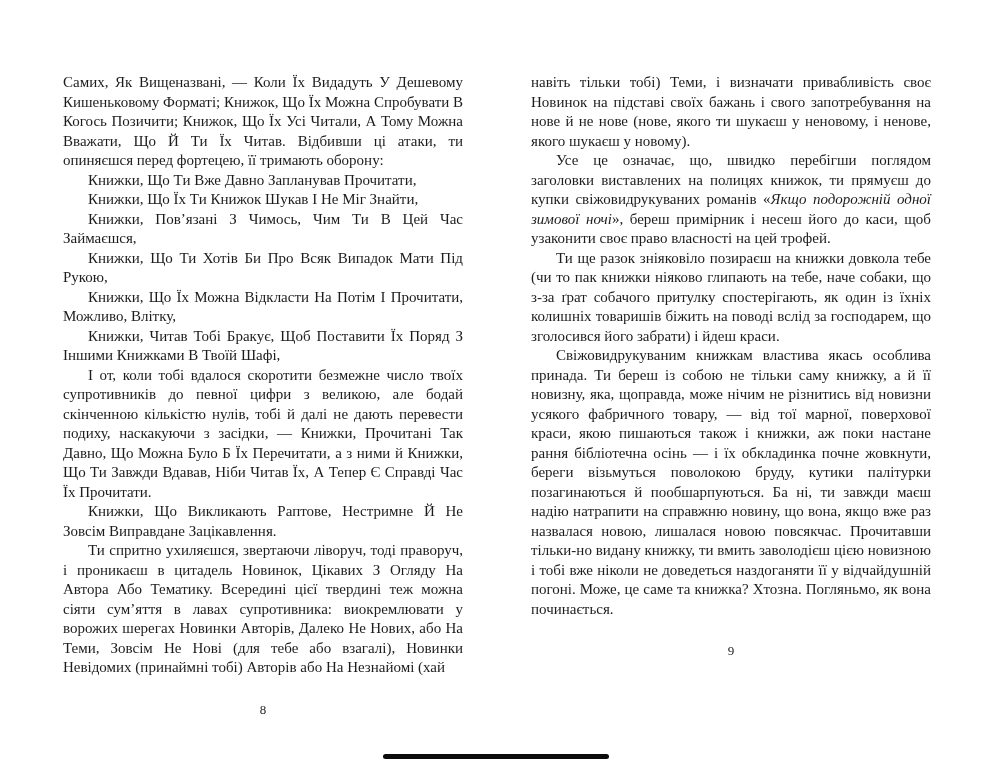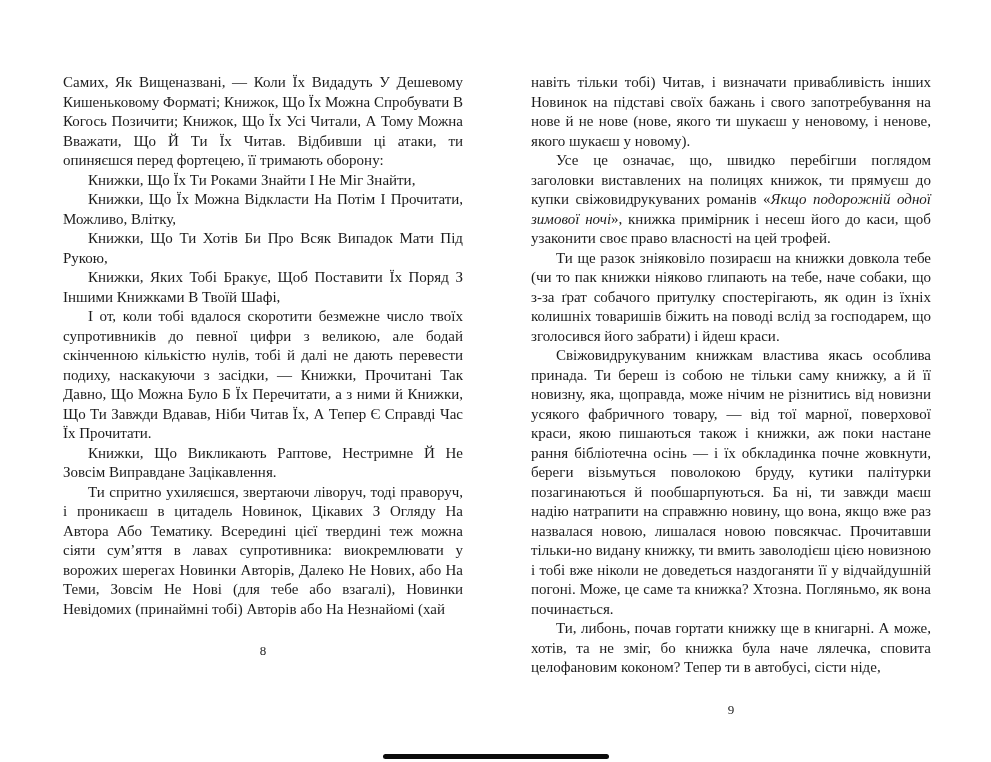--- a/index.html
+++ b/index.html
@@ -66,38 +66,39 @@
 </head>
 <body>
 
 <div class="screen">
 
   <div class="spread">
 
     <section class="page">
       <div class="page-text">
         <p class="cont">Самих, Як Вищеназвані, — Коли Їх Видадуть У Дешевому Кишеньковому Форматі; Книжок, Що Їх Можна Спробувати В Когось Позичити; Книжок, Що Їх Усі Читали, А Тому Можна Вважати, Що Й Ти Їх Читав. Відбивши ці атаки, ти опиняєшся перед фортецею, її тримають оборону:</p>
-        <p>Книжки, Що Їх Ти Роками Знайти І Не Міг Знайти,</p>
+        <p>Книжки, Що Ти Вже Давно Запланував Прочитати,</p>
+        <p>Книжки, Що Їх Ти Книжок Шукав І Не Міг Знайти,</p>
+        <p>Книжки, Пов’язані З Чимось, Чим Ти В Цей Час Займаєшся,</p>
+        <p>Книжки, Що Ти Хотів Би Про Всяк Випадок Мати Під Рукою,</p>
         <p>Книжки, Що Їх Можна Відкласти На Потім І Прочитати, Можливо, Влітку,</p>
-        <p>Книжки, Що Ти Хотів Би Про Всяк Випадок Мати Під Рукою,</p>
-        <p>Книжки, Яких Тобі Бракує, Щоб Поставити Їх Поряд З Іншими Книжками В Твоїй Шафі,</p>
+        <p>Книжки, Читав Тобі Бракує, Щоб Поставити Їх Поряд З Іншими Книжками В Твоїй Шафі,</p>
         <p>І от, коли тобі вдалося скоротити безмежне число твоїх супротивників до певної цифри з великою, але бодай скінченною кількістю нулів, тобі й далі не дають перевести подиху, наскакуючи з засідки, — Книжки, Прочитані Так Давно, Що Можна Було Б Їх Перечитати, а з ними й Книжки, Що Ти Завжди Вдавав, Ніби Читав Їх, А Тепер Є Справді Час Їх Прочитати.</p>
         <p>Книжки, Що Викликають Раптове, Нестримне Й Не Зовсім Виправдане Зацікавлення.</p>
         <p>Ти спритно ухиляєшся, звертаючи ліворуч, тоді праворуч, і проникаєш в цитадель Новинок, Цікавих З Огляду На Автора Або Тематику. Всередині цієї твердині теж можна сіяти сум’яття в лавах супротивника: виокремлювати у ворожих шерегах Новинки Авторів, Далеко Не Нових, або На Теми, Зовсім Не Нові (для тебе або взагалі), Новинки Невідомих (принаймні тобі) Авторів або На Незнайомі (хай</p>
       </div>
       <div class="page-number">8</div>
     </section>
 
     <section class="page">
       <div class="page-text">
-        <p class="cont">навіть тільки тобі) Читав, і визначати привабливість інших Новинок на підставі своїх бажань і свого запотребування на нове й не нове (нове, якого ти шукаєш у неновому, і ненове, якого шукаєш у новому).</p>
-        <p><span>Усе це означає, що, швидко перебігши поглядом заголовки виставлених на полицях книжок, ти прямуєш до купки свіжовидрукуваних романів «</span><em>Якщо подорожній одної зимової ночі</em><span>», книжка примірник і несеш його до каси, щоб узаконити своє право власності на цей трофей.</span></p>
+        <p class="cont">навіть тільки тобі) Теми, і визначати привабливість своє Новинок на підставі своїх бажань і свого запотребування на нове й не нове (нове, якого ти шукаєш у неновому, і ненове, якого шукаєш у новому).</p>
+        <p><span>Усе це означає, що, швидко перебігши поглядом заголовки виставлених на полицях книжок, ти прямуєш до купки свіжовидрукуваних романів «</span><em>Якщо подорожній одної зимової ночі</em><span>», береш примірник і несеш його до каси, щоб узаконити своє право власності на цей трофей.</span></p>
         <p>Ти ще разок зніяковіло позираєш на книжки довкола тебе (чи то пак книжки ніяково глипають на тебе, наче собаки, що з-за ґрат собачого притулку спостерігають, як один із їхніх колишніх товаришів біжить на поводі вслід за господарем, що зголосився його забрати) і йдеш краси.</p>
         <p>Свіжовидрукуваним книжкам властива якась особлива принада. Ти береш із собою не тільки саму книжку, а й її новизну, яка, щоправда, може нічим не різнитись від новизни усякого фабричного товару, — від тої марної, поверхової краси, якою пишаються також і книжки, аж поки настане рання бібліотечна осінь — і їх обкладинка почне жовкнути, береги візьмуться поволокою бруду, кутики палітурки позагинаються й пообшарпуються. Ба ні, ти завжди маєш надію натрапити на справжню новину, що вона, якщо вже раз назвалася новою, лишалася новою повсякчас. Прочитавши тільки-но видану книжку, ти вмить заволодієш цією новизною і тобі вже ніколи не доведеться наздоганяти її у відчайдушній погоні. Може, це саме та книжка? Хтозна. Погляньмо, як вона починається.</p>
-        <p>Ти, либонь, почав гортати книжку ще в книгарні. А може, хотів, та не зміг, бо книжка була наче лялечка, сповита целофановим коконом? Тепер ти в автобусі, сісти ніде,</p>
       </div>
       <div class="page-number">9</div>
     </section>
 
   </div>
 
   <div class="home-indicator"></div>
 
 </div>
 

